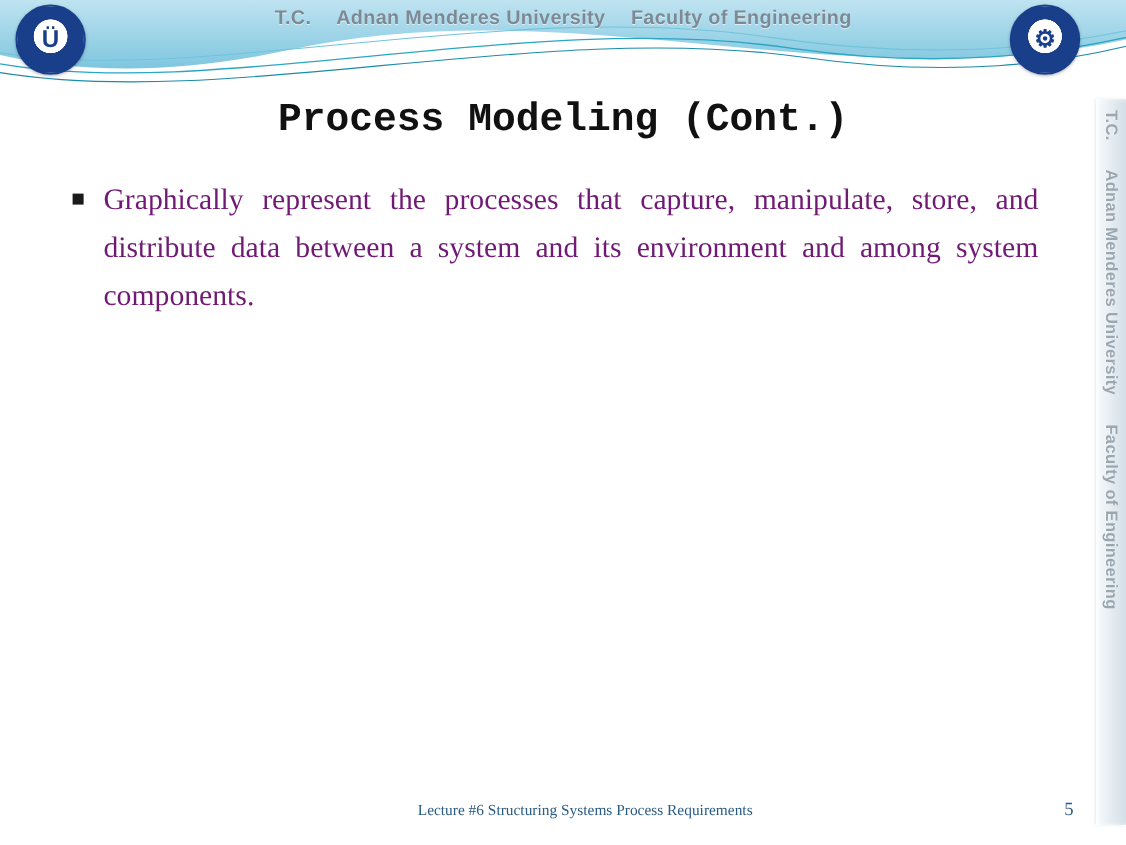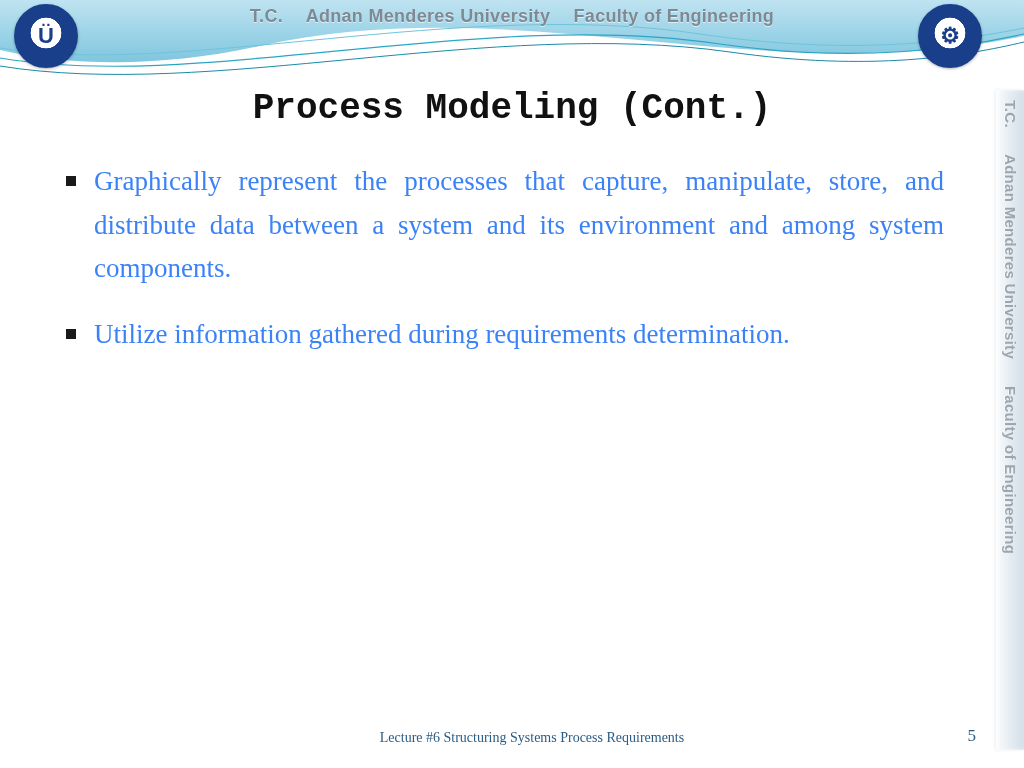--- a/index.html
+++ b/index.html
@@ -96,21 +96,21 @@
     position: absolute;
     top: 160px;
     left: 64px;
     width: 880px;
   }
   .content li {
     list-style: none;
     position: relative;
     font-size: 27px;
     line-height: 1.62;
-    color: #3b82f6;
+    color: #701a75;
     text-align: justify;
     margin-bottom: 22px;
     padding-left: 30px;
   }
   .content li::before {
     content: "";
     position: absolute;
     left: 2px;
     top: 16px;
     width: 10px;
@@ -167,17 +167,16 @@
     <span class="tc">T.C.</span>
     <span class="univ">Adnan Menderes University</span>
     <span class="fac">Faculty of Engineering</span>
   </div>
 </div>
 
 <h1 class="title">Process Modeling (Cont.)</h1>
 
 <ul class="content">
   <li>Graphically represent the processes that capture, manipulate, store, and distribute data between a system and its environment and among system components.</li>
-  <li>Utilize information gathered during requirements determination.</li>
 </ul>
 
 <div class="footer-title">Lecture #6 Structuring Systems Process Requirements</div>
 <div class="page-num">5</div>
 
 </body></html>

